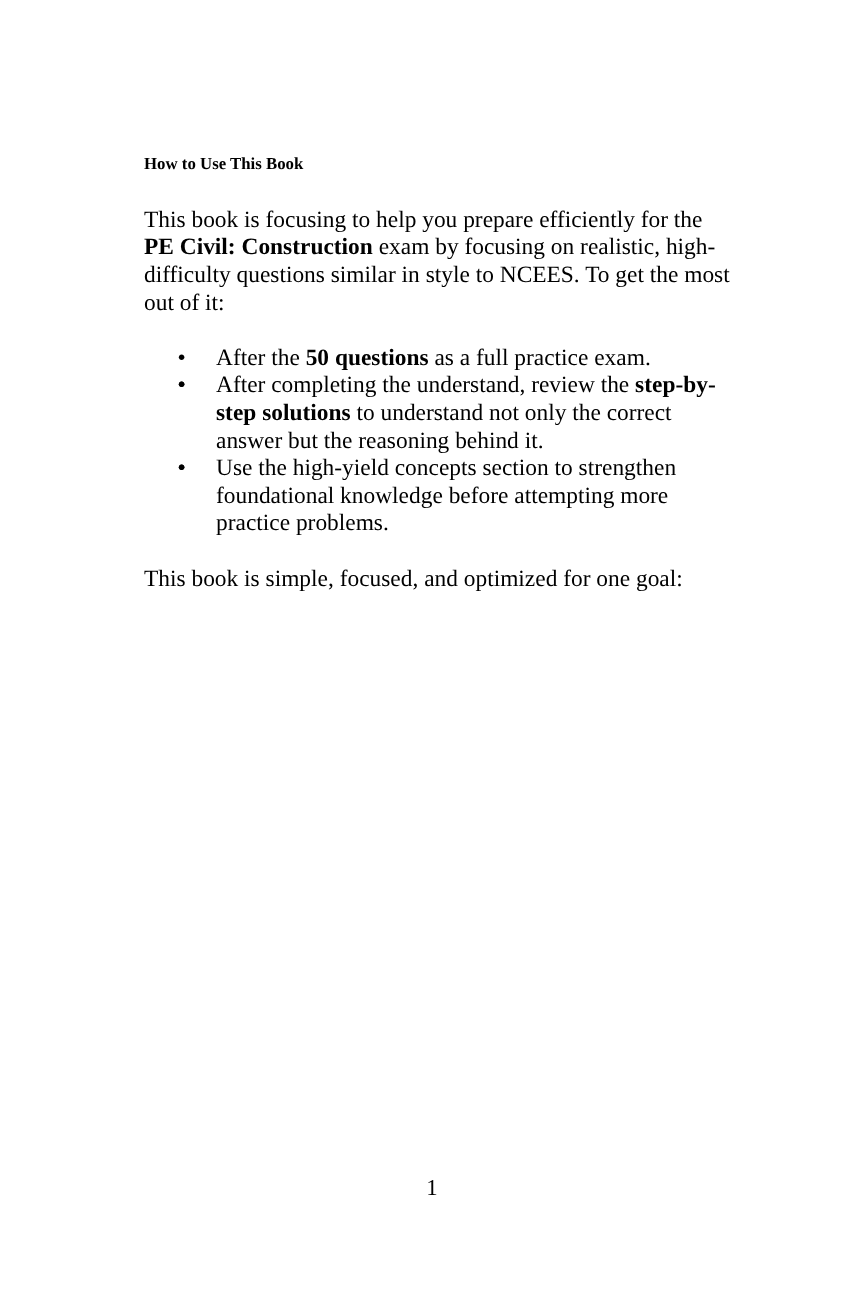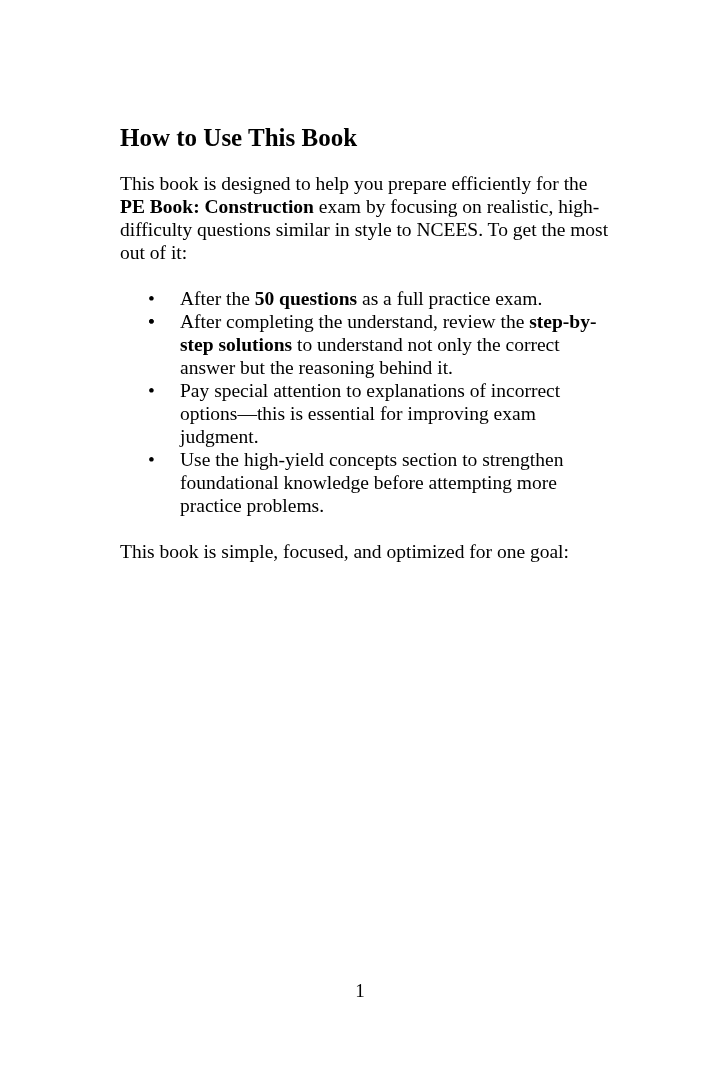--- a/index.html
+++ b/index.html
@@ -1,41 +1,41 @@
 <!DOCTYPE html>
 <html><head>
 <meta charset="utf-8">
 <style>
   html, body { margin: 0; padding: 0; background: #ffffff; }
   body { width: 720px; height: 1080px; position: relative; overflow: hidden;
          font-family: "Liberation Serif", "DejaVu Serif", serif; color: #000; }
   .page { position: absolute; left: 120px; top: 126px; width: 490px;
           font-size: 19.5px; line-height: 23px; }
-  h1 { font-size: 25px; font-weight: bold; margin: 0 0 23px 0; line-height: 23px; }
+  h1 { font-size: 14px; font-weight: bold; margin: 0 0 23px 0; line-height: 23px; }
   p { margin: 0; }
   .intro { margin-bottom: 23px; }
   ul { list-style: none; margin: 0 0 23px 0; padding: 0; }
   li { position: relative; padding-left: 60px; }
   li .bullet { position: absolute; left: 28px; top: 0; }
   b { font-weight: bold; }
   .pagenum { position: absolute; left: 0; width: 720px; top: 980px; text-align: center;
              font-size: 19px; }
 </style>
 </head>
 <body>
 
 <div class="page">
   <h1>How to Use This Book</h1>
 
-  <p class="intro"><span>This book is designed to help you prepare efficiently for the </span><b>PE Book: Construction</b><span> exam by focusing on realistic, high-difficulty questions similar in style to NCEES. To get the most out of it:</span></p>
+  <p class="intro"><span>This book is focusing to help you prepare efficiently for the </span><b>PE Civil: Construction</b><span> exam by focusing on realistic, high-difficulty questions similar in style to NCEES. To get the most out of it:</span></p>
 
   <ul>
     <li><span class="bullet">•</span><span>After the </span><b>50 questions</b><span> as a full practice exam.</span></li>
     <li><span class="bullet">•</span></li>
     <li><span class="bullet">•</span><span>After completing the understand, review the </span><b>step-by-step solutions</b><span> to understand not only the correct answer but the reasoning behind it.</span></li>
-    <li><span class="bullet">•</span><span>Pay special attention to explanations of incorrect options—this is essential for improving exam judgment.</span></li>
+    <li><span class="bullet">•</span></li>
     <li><span class="bullet">•</span><span>Use the high-yield concepts section to strengthen foundational knowledge before attempting more practice problems.</span></li>
   </ul>
 
   <p><span>This book is simple, focused, and optimized for one goal:</span><br></p>
 </div>
 
 <div class="pagenum">1</div>
 
 </body></html>

